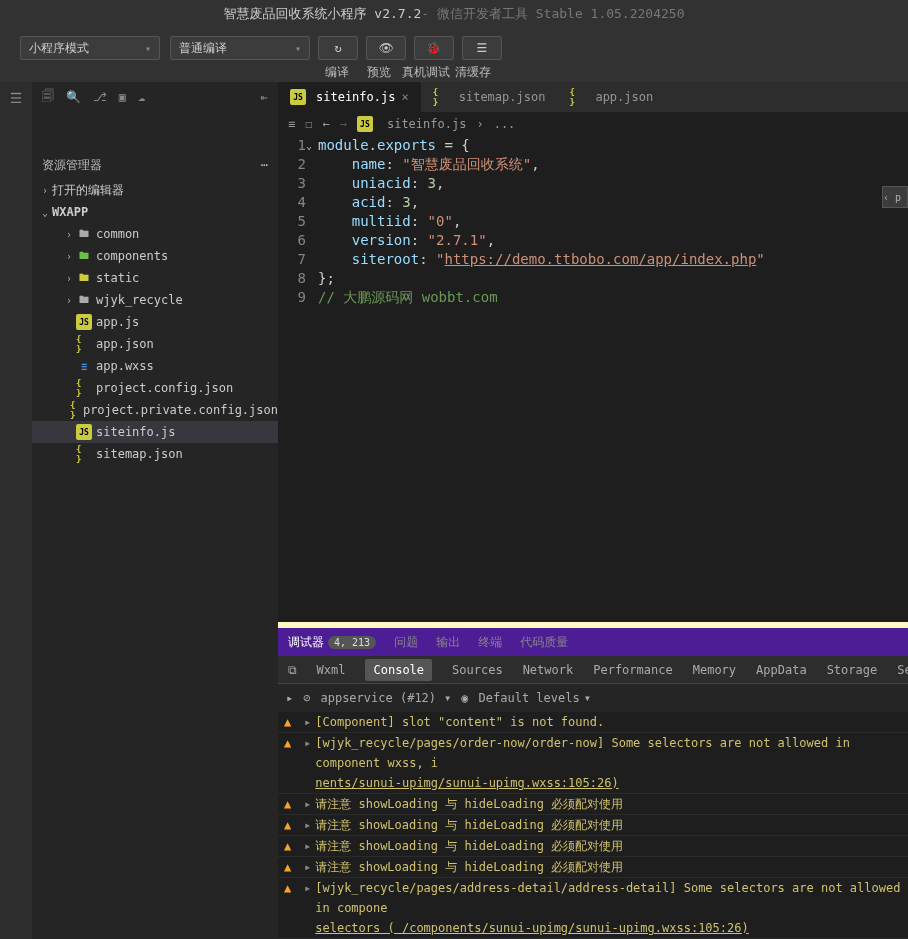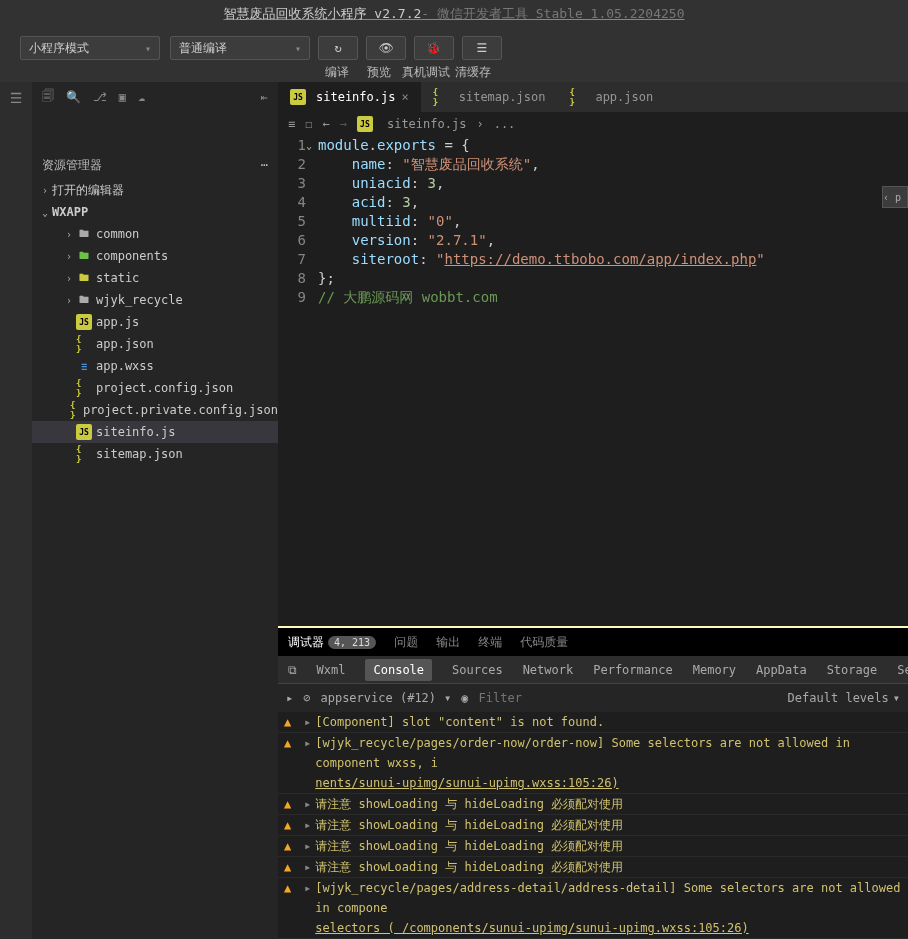--- a/index.html
+++ b/index.html
@@ -1,17 +1,17 @@
 <!DOCTYPE html>
 <html><head>
 <meta charset="utf-8">
 <style>
 * { margin: 0; padding: 0; box-sizing: border-box; font-family: "Microsoft YaHei", "PingFang SC", Consolas, monospace; }
 body { background: #1e1e1e; color: #ccc; width: 908px; height: 939px; overflow: hidden; font-size: 12px; }
-.titlebar { height: 28px; background: #323233; display: flex; align-items: center; justify-content: center; color: #888; font-size: 13px; padding: 0 26px; text-decoration: underline; }
+.titlebar { height: 28px; background: #323233; display: flex; align-items: center; justify-content: center; color: #888; font-size: 13px; padding: 0 26px; }
 .titlebar .t1 { color: #ccc; }
 .titlebar .t2 { color: #777; margin-left: 0; }
 .toolbar { height: 54px; background: #323233; display: flex; align-items: flex-start; padding: 8px 0 0 20px; gap: 10px; }
 .dropdown { background: #3c3c3c; border: 1px solid #555; border-radius: 2px; height: 24px; padding: 0 8px; display: flex; align-items: center; justify-content: space-between; color: #ccc; cursor: pointer; }
 .dropdown .arrow { color: #888; font-size: 10px; margin-left: 8px; }
 .tb-btn { width: 40px; height: 24px; background: #3c3c3c; border: 1px solid #555; border-radius: 2px; display: flex; align-items: center; justify-content: center; color: #ccc; cursor: pointer; }
 .tb-labels { display: flex; margin-top: 4px; font-size: 12px; color: #bbb; }
 .tb-label { width: 42px; text-align: center; }
 .main { display: flex; height: calc(100% - 82px); }
 .activity-bar { width: 32px; background: #2d2d2d; display: flex; flex-direction: column; align-items: center; padding-top: 8px; gap: 12px; color: #888; }
@@ -42,21 +42,21 @@
 .gutter { width: 40px; text-align: right; color: #858585; padding-right: 12px; user-select: none; }
 .gutter .fold { position: absolute; left: 28px; color: #ccc; font-size: 10px; cursor: pointer; }
 .code { white-space: pre; }
 .tk-prop { color: #9cdcfe; }
 .tk-punc { color: #ccc; }
 .tk-str { color: #ce9178; }
 .tk-num { color: #b5cea8; }
 .tk-link { color: #ce9178; text-decoration: underline; }
 .tk-comment { color: #6a9955; }
 .peek { position: absolute; right: 0; top: 50px; width: 26px; height: 22px; background: #3c3c3c; border: 1px solid #555; display: flex; align-items: center; color: #aaa; cursor: pointer; font-size: 10px; }
-.bottom-panel { background: #000000; border-top: 2px solid #fef9c3; }
+.bottom-panel { background: #4c1d95; border-top: 6px solid #fef9c3; }
 .panel-tabs1 { height: 28px; display: flex; align-items: center; padding: 0 10px; gap: 18px; color: #888; }
 .panel-tabs1 .pt { cursor: pointer; }
 .panel-tabs1 .pt.active { color: #fff; }
 .panel-tabs1 .badge { background: #555; border-radius: 8px; padding: 1px 6px; font-size: 10px; color: #ddd; margin-left: 4px; }
 .panel-tabs2 { height: 28px; background: #2d2d2d; display: flex; align-items: center; padding: 0 10px; gap: 20px; color: #aaa; border-bottom: 1px solid #444; }
 .panel-tabs2 .pt { cursor: pointer; }
 .panel-tabs2 .pt.active { background: #555; color: #fff; padding: 4px 8px; border-radius: 2px; }
 .console-toolbar { height: 28px; display: flex; align-items: center; padding: 0 8px; gap: 10px; color: #aaa; background: #252526; }
 .console-toolbar .sel { display: flex; align-items: center; gap: 8px; cursor: pointer; }
 .console-toolbar input { background: transparent; border: none; color: #ccc; outline: none; flex: 1; font-size: 12px; }
@@ -261,21 +261,20 @@
           <span class="pt">Secur</span>
         </div>
       <div class="console-toolbar">
         <span class="ic">▸</span>
         <span class="ic">⊘</span>
         <span class="sel">
             <span>appservice (#12)</span> 
             <span>▾</span>
           </span>
         <span class="ic">◉</span>
-        <input placeholder="Filter" style="">
         <span class="lvl">
             <span>Default levels</span> 
             <span>▾</span>
           </span>
       </div>
       <div class="console-out" id="console-out">
           <div class="crow">
             <span class="wic">▲</span>
             <span class="ar">▸</span>
             <span class="msg">[Component] slot "content" is not found.</span>

